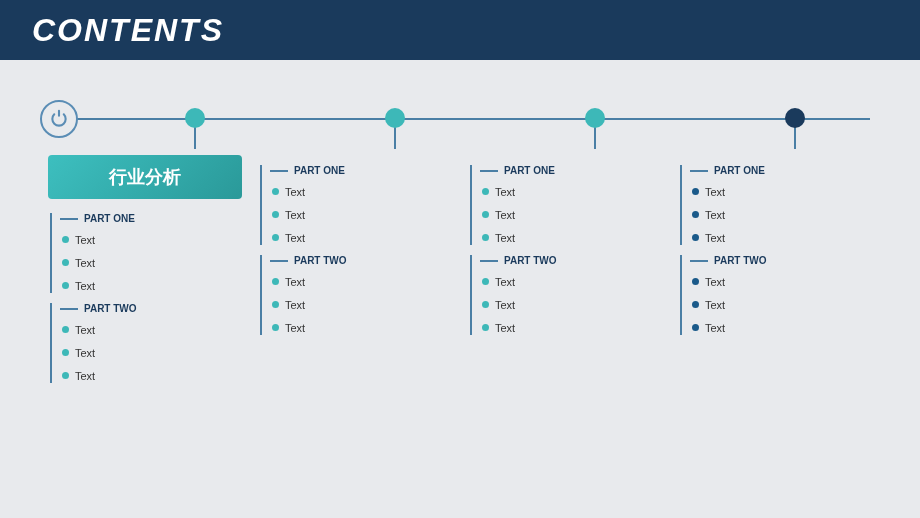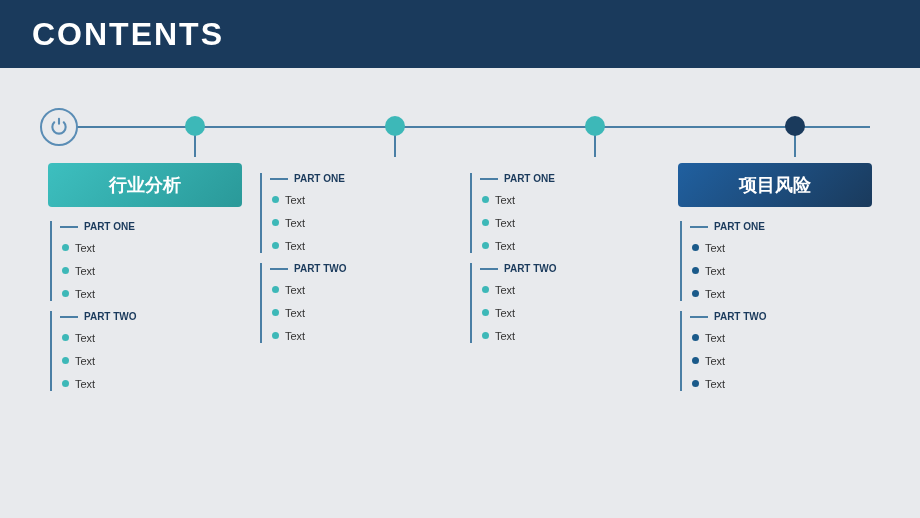--- a/index.html
+++ b/index.html
@@ -6,24 +6,25 @@
     body {
       width: 920px;
       height: 518px;
       background: #e8eaed;
       font-family: 'Arial', sans-serif;
       overflow: hidden;
     }
 
     .header {
       background: #1a3a5c;
-      height: 68px;
+      height: 60px;
       display: flex;
       align-items: center;
       padding-left: 32px;
+      font-style: italic;
     }
 
     .header-title {
       color: #ffffff;
       font-size: 32px;
       font-weight: 900;
       letter-spacing: 2px;
     }
 
     .main-content {
@@ -318,21 +319,20 @@
             <span>Text</span>
           </div>
         <div class="bullet-item">
             <span class="bullet-dot"></span>
             <span>Text</span>
           </div>
       </div>
     </div>
 
     <div class="section-column">
-      <div class="section-header dark">项目风险</div>
       <div class="part-group">
         <div class="part-label">PART ONE</div>
         <div class="bullet-item">
             <span class="bullet-dot"></span>
             <span>Text</span>
           </div>
         <div class="bullet-item">
             <span class="bullet-dot"></span>
             <span>Text</span>
           </div>

